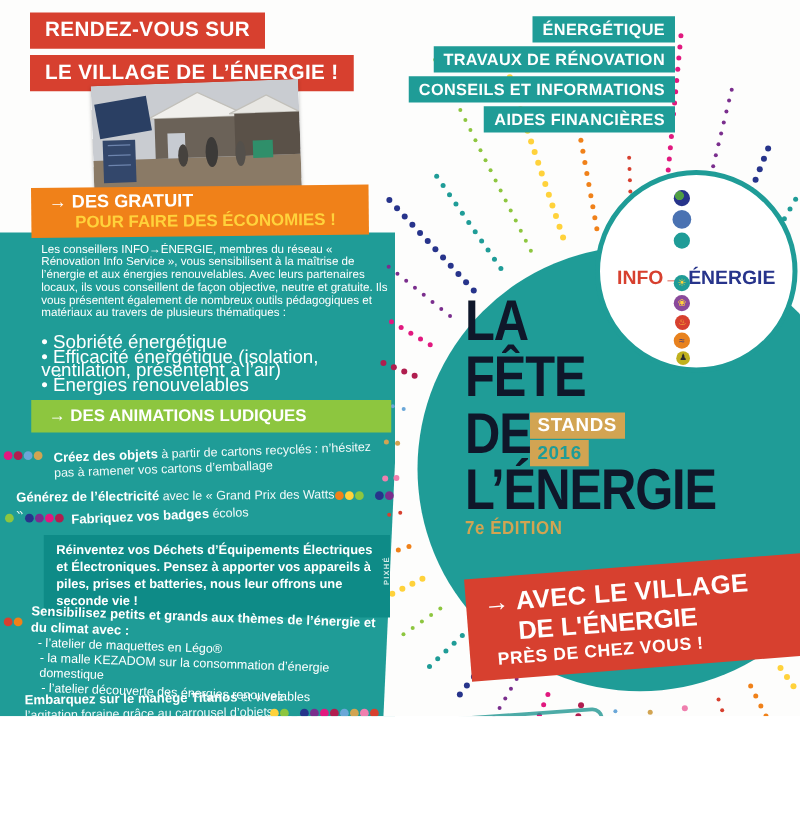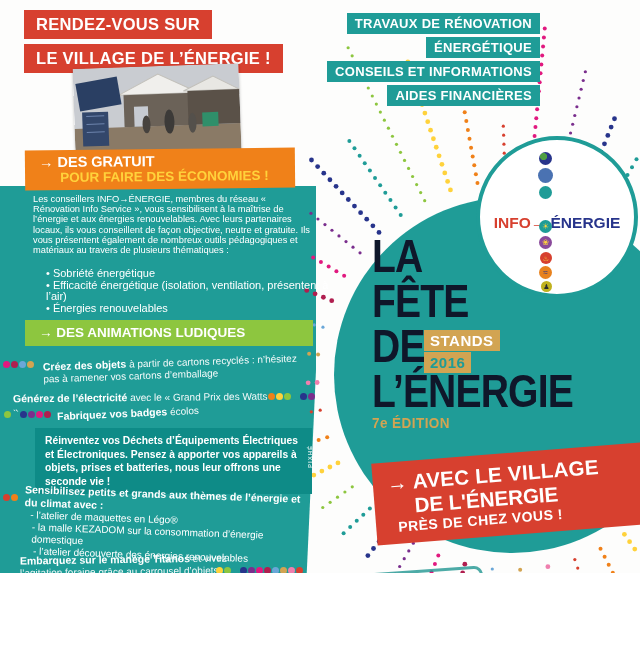--- a/index.html
+++ b/index.html
@@ -15,21 +15,21 @@
   .orange-bn{left:25px;top:149px;width:256px;background:#F08119;color:#fff;
              padding:4px 0 5px 14px;transform:rotate(-.6deg);z-index:2}
   .orange-bn .l1{font-weight:bold;font-size:14.5px}
   .orange-bn .l2{font-weight:bold;font-size:13.5px;color:#FFD23B;padding-left:21px}
   .green-bn{left:25px;top:320px;width:274px;background:#8DC63F;color:#fff;
             padding:5px 0 6px 14px;z-index:2}
   .green-bn .l1{font-weight:bold;font-size:13.5px}
   .green-bn .l2{font-weight:bold;font-size:13.5px;color:#F08119;padding-left:21px}
   .arrow{font-weight:bold}
   .intro{left:33px;top:194px;width:281px;color:#fff;font-size:9.3px;line-height:10.2px;z-index:2}
-  .bullets{left:46px;top:268px;width:292px;color:#fff;font-size:11px;line-height:11.5px;z-index:2}
+  .bullets{left:33px;top:268px;width:292px;color:#fff;font-size:15px;line-height:11.5px;z-index:2}
   .act{color:#fff;font-size:10px;line-height:12px;z-index:2}
   .act b{font-size:10.5px}
   .act .rest{opacity:.94}
   .deee-box{left:35px;top:428px;width:257px;background:#0E8B87;color:#fff;
             padding:6px 10px;font-weight:bold;font-size:10.3px;line-height:13.5px;z-index:2}
   .pagenum{left:0;top:639px;width:316px;text-align:center;color:#fff;
            font-size:11px;font-weight:bold;z-index:2}
   .credit{left:284px;top:445px;color:#cfe9e7;font-size:6px;letter-spacing:1px;
           transform:rotate(-90deg);transform-origin:right top;z-index:2;font-weight:bold}
   .dots{display:flex;gap:1px;align-items:center;z-index:2}
@@ -399,21 +399,21 @@
       <span class="dot" style="height: 7px; width: 7px; background: rgb(31, 156, 151);"></span>
       <span class="dot" style="height: 7px; width: 7px; background: rgb(39, 52, 139);"></span>
       <span class="dot" style="height: 7px; width: 7px; background: rgb(122, 46, 141);"></span>
       <span class="dot" style="height: 7px; width: 7px; background: rgb(225, 25, 127);"></span>
       <span class="dot" style="height: 7px; width: 7px; background: rgb(176, 30, 79);"></span>
     </div>
   <div class="abs act" style="left:57px;top:407px;transform:rotate(-2.5deg)">
     <b>Fabriquez vos badges</b><span class="rest"> écolos</span>
   </div>
 
-  <div class="abs deee-box">Réinventez vos Déchets d’Équipements Électriques et Électroniques. Pensez à apporter vos appareils à objets, prises et batteries, nous leur offrons une seconde vie !</div>
+  <div class="abs deee-box">Réinventez vos Déchets d’Équipements Électriques et Électroniques. Pensez à apporter vos appareils à piles, prises et batteries, nous leur offrons une seconde vie !</div>
 
   <div class="abs dots" style="left:3px;top:494px">
       <span class="dot" style="height: 7px; width: 7px; background: rgb(215, 64, 47);"></span>
       <span class="dot" style="height: 7px; width: 7px; background: rgb(240, 129, 25);"></span>
     </div>
   <div class="abs act" style="left:24px;top:488px;width:280px;transform:rotate(2deg)">
     <b>Sensibilisez petits et grands aux thèmes de l’énergie et du climat avec :</b>
     <div style="margin-left:6px">- l’atelier de maquettes en Légo®</div>
     <div style="margin-left:8px">- la malle KEZADOM sur la consommation d’énergie domestique</div>
     <div style="margin-left:10px">- l’atelier découverte des énergies renouvelables</div>
@@ -486,22 +486,22 @@
       <span class="dot" style="height: 7px; width: 7px; background: rgb(240, 129, 25);"></span>
       <span class="dot" style="height: 7px; width: 7px; background: rgb(255, 210, 59);"></span>
       <span class="dot" style="height: 7px; width: 7px; background: rgb(141, 198, 63);"></span>
       <span class="dot" style="height: 7px; width: 7px; background: rgb(31, 156, 151);"></span>
       <span class="dot" style="height: 7px; width: 7px; background: rgb(39, 52, 139);"></span>
     </div>
   <div class="abs pagenum">6</div>
   <div class="abs credit">PIXHÉ</div>
 
   <div class="abs top-banners">
+    <div class="tb">ÉNERGÉTIQUE</div>
     <div class="tb">TRAVAUX DE RÉNOVATION</div>
-    <div class="tb">ÉNERGÉTIQUE</div>
     <div class="tb">CONSEILS ET INFORMATIONS</div>
     <div class="tb">AIDES FINANCIÈRES</div>
   </div>
 
   <div class="abs big-circle"></div>
 
   <div class="abs title">
     <div class="tl">LA</div>
     <div class="tl">FÊTE</div>
     <div class="tl">DE</div>

